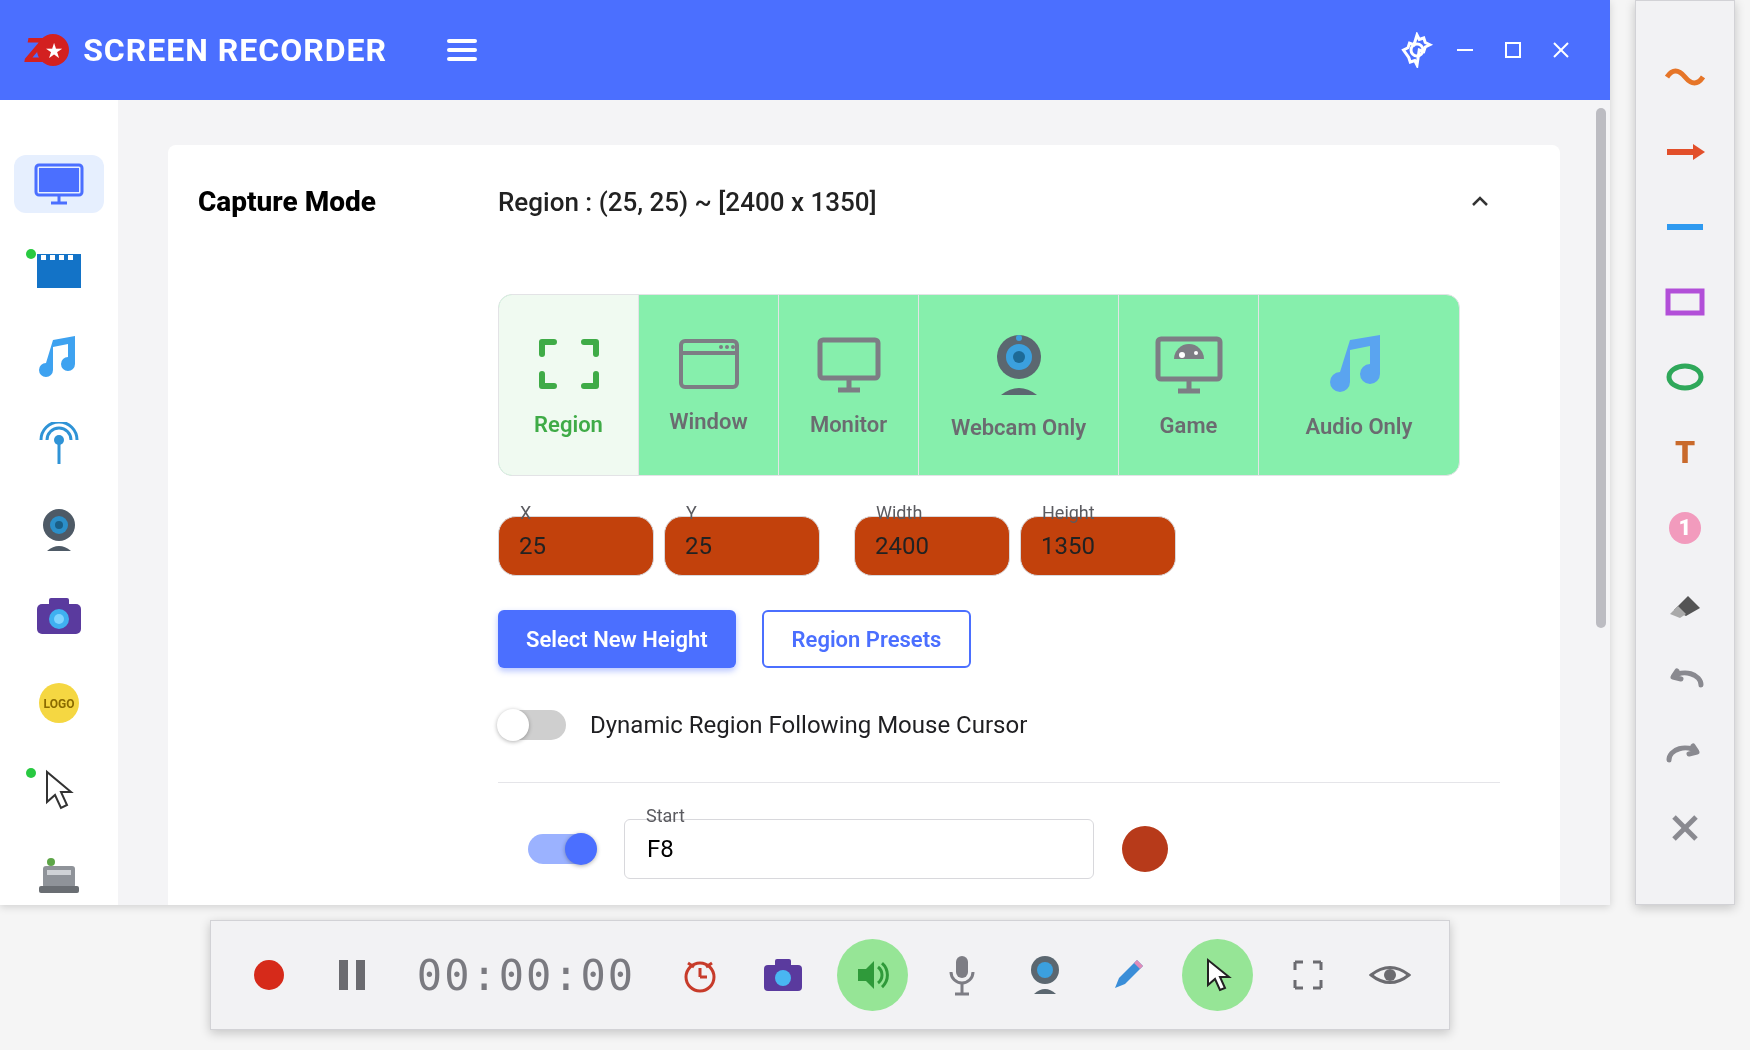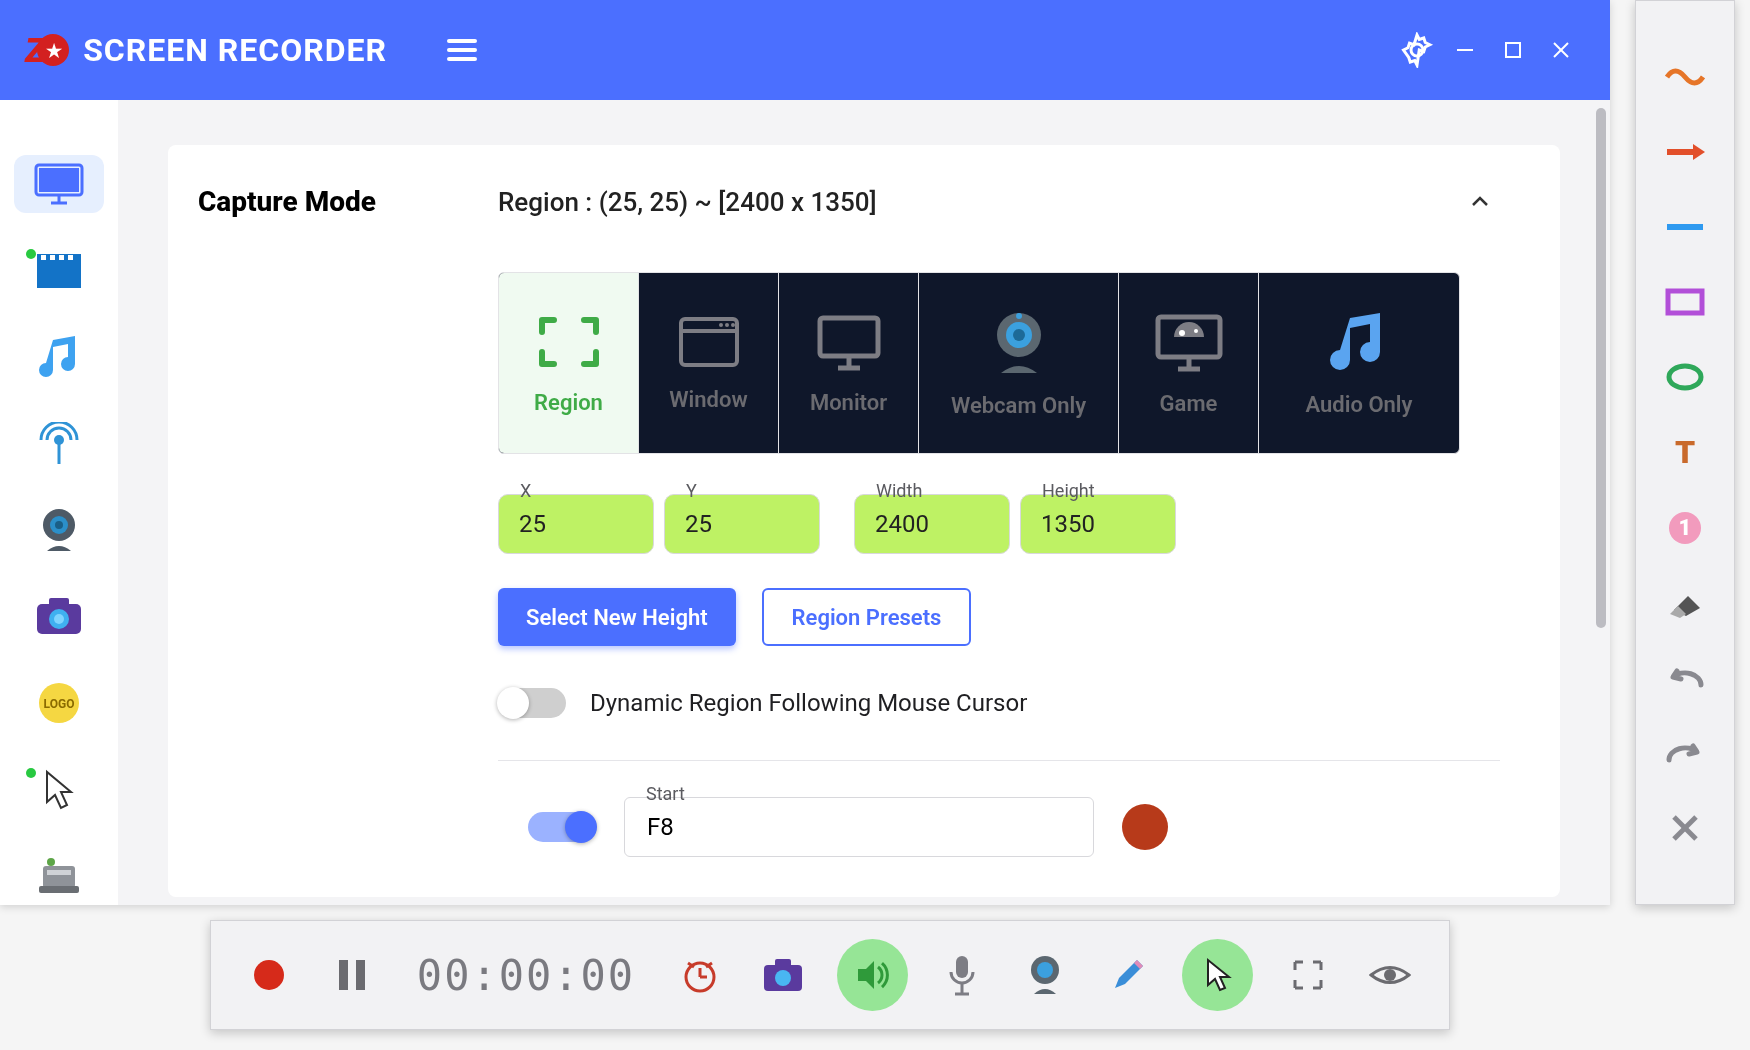--- a/index.html
+++ b/index.html
@@ -69,32 +69,32 @@
 .card {
   background:#fff;
   border-radius: 8px;
   padding: 40px 60px 40px 30px;
 }
 .card-header { display:flex; align-items:center; }
 .section-title { font-size: 28px; font-weight: 800; width: 300px; }
 .section-value { font-size: 26px; font-weight: 500; flex:1; color:#222; }
 .chevron { width:40px; display:flex; justify-content:center; cursor:pointer;}
 
-.modes-row { display:flex; margin-top: 54px; margin-left: 300px; border:1px solid #e3e3e6; border-radius:6px; overflow:hidden; width:fit-content; background:#0f172a;}
+.modes-row { display:flex; margin-top: 76px; margin-left: 300px; border:1px solid #e3e3e6; border-radius:14px; overflow:hidden; width:fit-content; background:#86efac;}
 .mode-cell { width: 140px; height: 180px; display:flex; flex-direction:column; align-items:center; justify-content:center; gap:18px; border-right:1px solid #e3e3e6; cursor:pointer; }
 .mode-cell.wide { width: 200px; }
 .mode-cell:last-child { border-right:none; }
 .mode-cell.active { background:#f0faf1; }
 .mode-label { font-size: 22px; font-weight:600; color:#6b6b70; }
 .mode-cell.active .mode-label { color:#3fab47; }
 
 .coords-row { display:flex; gap:10px; margin-top:40px; margin-left:300px; }
 .field-wrap { position:relative; }
 .field-label { position:absolute; top:-14px; left:22px; font-size:18px; color:#5b5b60; background:transparent; }
-.field-input { width:156px; height:60px; border:1px solid #d8d8dc; border-radius:10px; font-size:24px; padding:0 20px; color:#222; background:#bef264; }
+.field-input { width:156px; height:60px; border:1px solid #d8d8dc; border-radius:18px; font-size:24px; padding:0 20px; color:#222; background:#c2410c; }
 
 .buttons-row { display:flex; gap:26px; margin-top:34px; margin-left:300px; }
 .btn { height:58px; padding:0 28px; border-radius:6px; font-size:22px; font-weight:600; cursor:pointer; display:flex; align-items:center; }
 .btn-primary { background:#4B6FFF; color:#fff; border:none; box-shadow:0 3px 6px rgba(75,111,255,.4);}
 .btn-outline { background:#fff; color:#4B6FFF; border:2px solid #4B6FFF; }
 
 .toggle-row { display:flex; align-items:center; gap:24px; margin-top:42px; margin-left:300px; }
 .toggle { width:68px; height:30px; border-radius:20px; background:#cfcfcf; position:relative; cursor:pointer;}
 .toggle.on { background:#9bb2ff;}
 .toggle .knob { width:32px; height:32px; border-radius:50%; background:#fff; position:absolute; top:-1px; left:-1px; box-shadow:0 1px 4px rgba(0,0,0,.3);}

